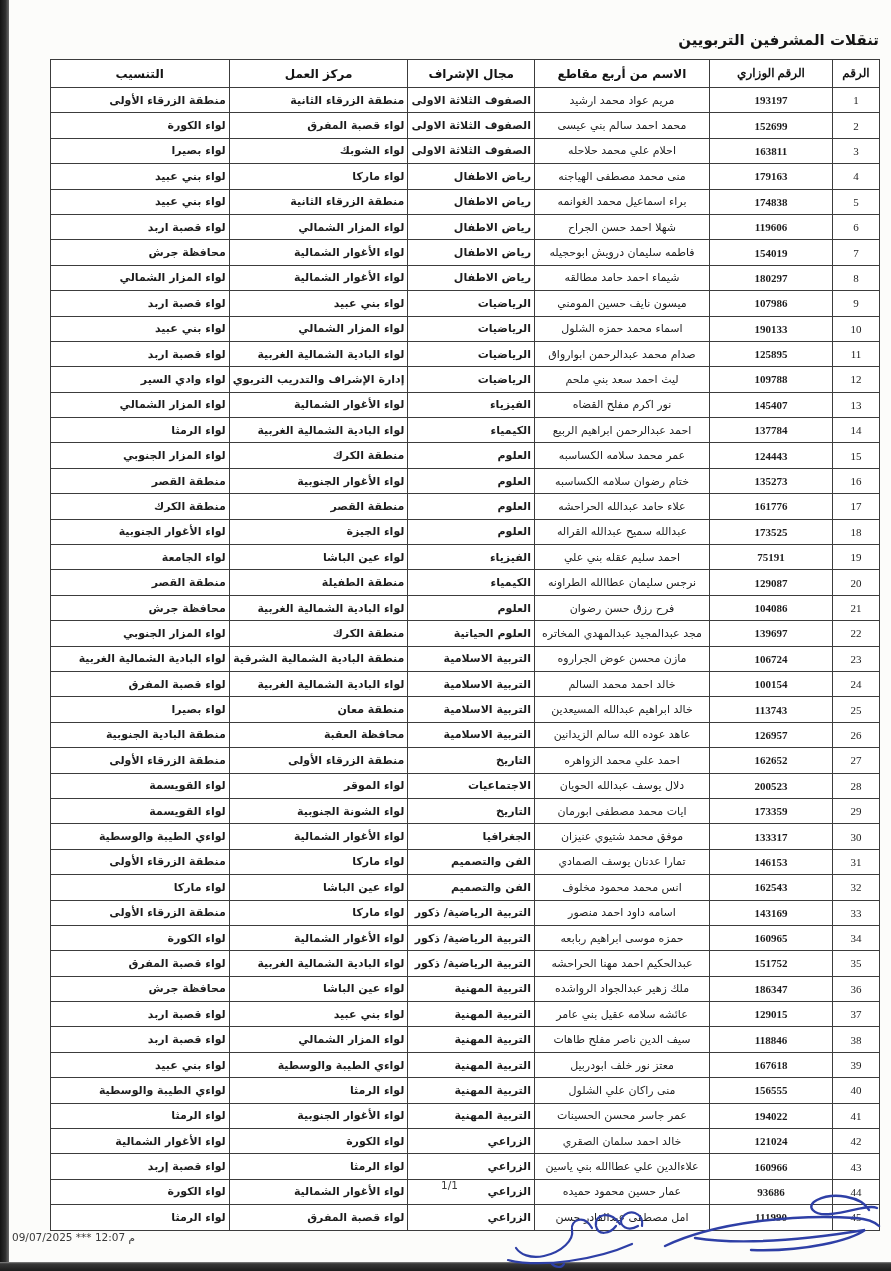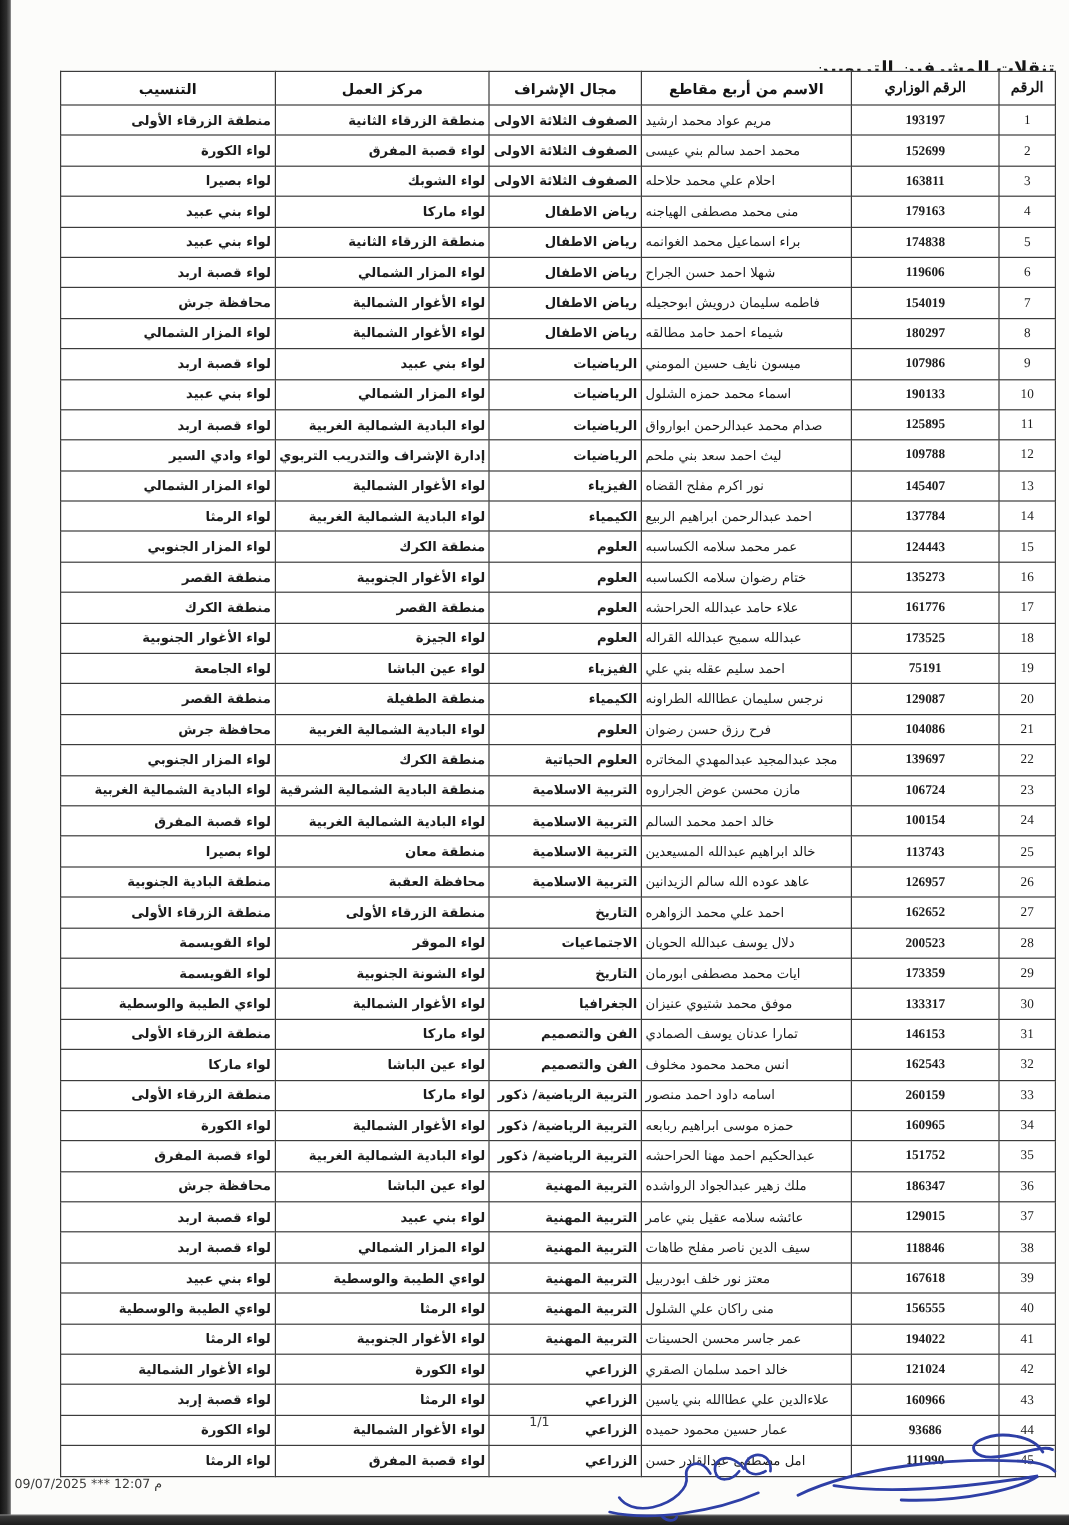--- a/index.html
+++ b/index.html
@@ -12,42 +12,42 @@
     position:absolute;left:0;top:0;width:9px;height:1271px;
     background:linear-gradient(90deg,#121212 0%,#2e2e2e 60%,#6a6a6a 100%);
   }
   .scan-edge-bottom{
     position:absolute;left:0;bottom:0;width:891px;height:9px;
     background:linear-gradient(0deg,#1c1c1c 0%,#383838 80%,#8a8a8a 100%);
   }
   .doc-title{
     position:absolute;top:31px;right:12px;
     font-size:15px;font-weight:bold;color:#161616;
-    direction:rtl;letter-spacing:0.2px;margin-top:17px;
+    direction:rtl;letter-spacing:0.2px;
   }
   table.transfer-table{
     position:absolute;top:59px;right:11px;
     border-collapse:collapse;direction:rtl;table-layout:fixed;
     background:#fff;
   }
   .transfer-table th,.transfer-table td{
     border:1px solid #3c3c3c;
     overflow:hidden;white-space:nowrap;
     padding:0 3px;
   }
   .transfer-table th{
     font-weight:bold;font-size:12px;color:#141414;
     text-align:center;height:27px;
   }
   .transfer-table td{
     height:24.4px;font-size:11px;color:#1d1d1d;
   }
   .col-num{width:40px;text-align:center;font-family:"Liberation Serif",serif;font-size:12.5px;margin-left:17px;}
   .col-id{width:116px;text-align:center;font-family:"Liberation Serif",serif;font-size:12.5px;font-weight:bold;}
-  .col-name{width:168px;text-align:left;}
+  .col-name{width:168px;text-align:center;}
   .col-field{width:116px;text-align:right;font-weight:bold;margin-left:16px;}
   .col-center{width:171px;text-align:right;font-weight:bold;}
   .col-assign{width:172px;text-align:right;font-weight:bold;}
   .footer-timestamp{
     position:absolute;left:12px;top:1231px;
     font-size:10.5px;color:#3a3a3a;direction:ltr;
   }
   .footer-page{
     position:absolute;left:441px;top:1179px;
     font-size:10.5px;color:#3a3a3a;
@@ -325,21 +325,21 @@
       <tr>
         <td class="col-num">32</td>
         <td class="col-id">162543</td>
         <td class="col-name">انس محمد محمود مخلوف</td>
         <td class="col-field">الفن والتصميم</td>
         <td class="col-center">لواء عين الباشا</td>
         <td class="col-assign">لواء ماركا</td>
       </tr>
       <tr>
         <td class="col-num">33</td>
-        <td class="col-id">260159</td>
+        <td class="col-id">143169</td>
         <td class="col-name">اسامه داود احمد منصور</td>
         <td class="col-field">التربية الرياضية/ ذكور</td>
         <td class="col-center">لواء ماركا</td>
         <td class="col-assign">منطقة الزرقاء الأولى</td>
       </tr>
       <tr>
         <td class="col-num">34</td>
         <td class="col-id">160965</td>
         <td class="col-name">حمزه موسى ابراهيم ربابعه</td>
         <td class="col-field">التربية الرياضية/ ذكور</td>

